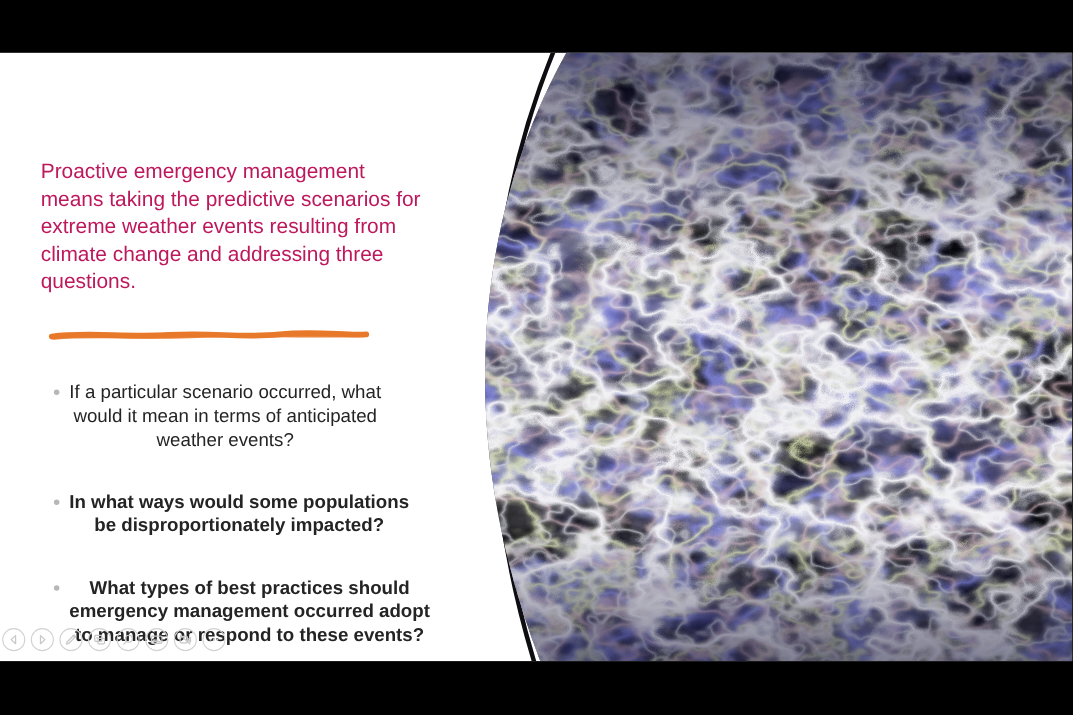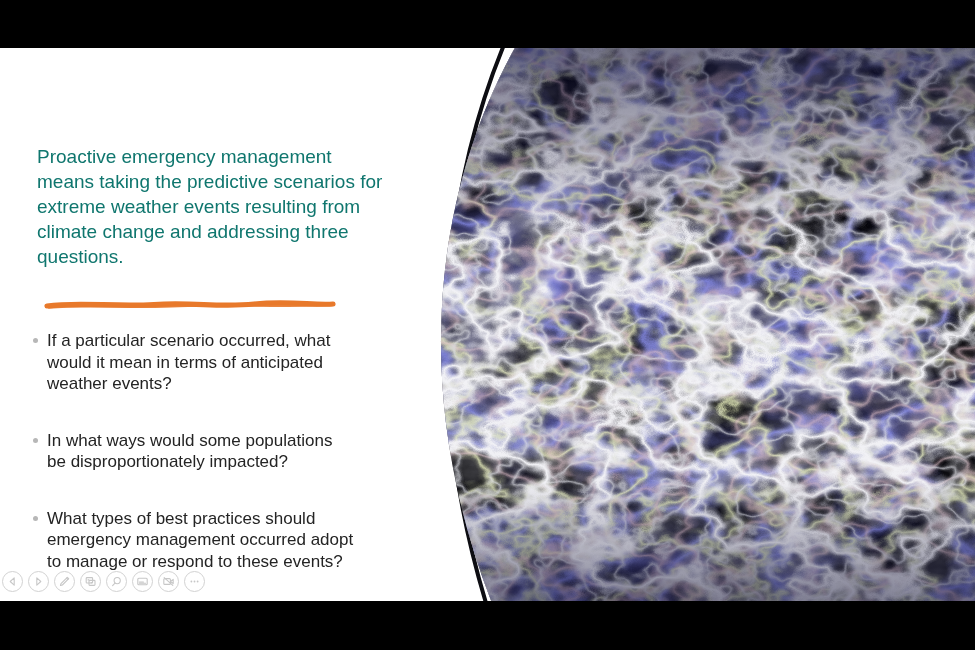--- a/index.html
+++ b/index.html
@@ -1,26 +1,26 @@
 <!DOCTYPE html>
 <html><head>
 <meta charset="utf-8">
 <style>
   html,body{margin:0;padding:0;background:#000;}
   .stage{position:relative;width:975px;height:650px;background:#000;overflow:hidden;
          font-family:"Liberation Sans",sans-serif;}
   .slide{position:absolute;left:0;top:48px;width:975px;height:553px;background:#fff;overflow:hidden;}
   .photo-svg{position:absolute;left:0;top:0;width:975px;height:553px;display:block;}
   .intro{position:absolute;left:37px;top:96px;width:420px;margin:0;
-         font-size:19px;line-height:25px;color:#0f766e;white-space:pre-line;}
+         font-size:19px;line-height:25px;color:#be185d;white-space:pre-line;}
   .divider{position:absolute;left:44px;top:248px;width:292px;height:18px;}
-  .bullets{position:absolute;left:27px;top:282px;width:430px;margin:0;padding:0;list-style:none;}
+  .bullets{position:absolute;left:27px;top:282px;width:430px;margin:16px;padding:0;list-style:none;text-align:center;}
   .bullet{display:flex;align-items:flex-start;font-size:17px;line-height:21.5px;
           color:#242424;white-space:pre-line;}
-  .bullet + .bullet{margin-top:35px;}
+  .bullet + .bullet{margin-top:35px;font-weight:bold;}
   .bullet .dot{flex:0 0 auto;width:5px;height:5px;border-radius:50%;background:#b7b7b7;
                margin:8px 9px 0 6px;}
   .toolbar{position:absolute;left:2px;top:571px;display:flex;gap:5px;}
   .tbtn{width:21px;height:21px;border-radius:50%;border:1px solid #d2d2d2;background:transparent;
         padding:0;display:flex;align-items:center;justify-content:center;box-sizing:border-box;cursor:pointer;}
   .tbtn svg{display:block;}
   .tbtn svg *{stroke:#c7c7c7;fill:none;stroke-width:1.1;stroke-linecap:round;stroke-linejoin:round;}
   .tbtn svg .fill{fill:#c7c7c7;stroke:none;}
 </style>
 </head>

